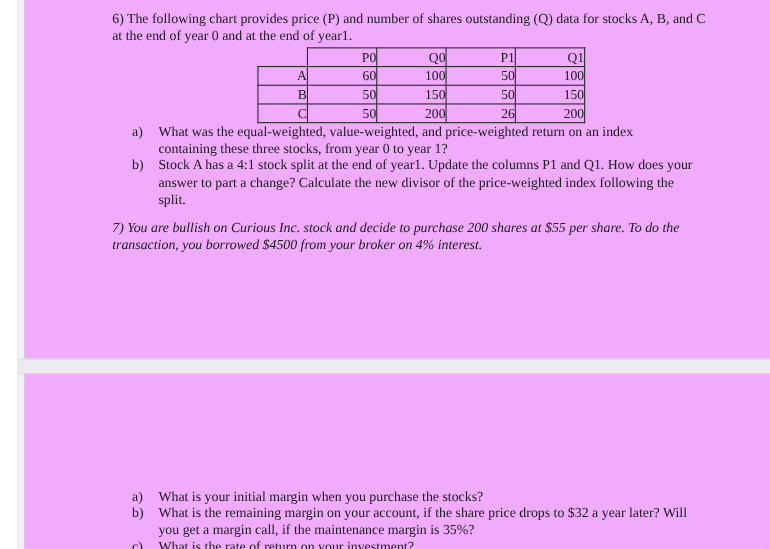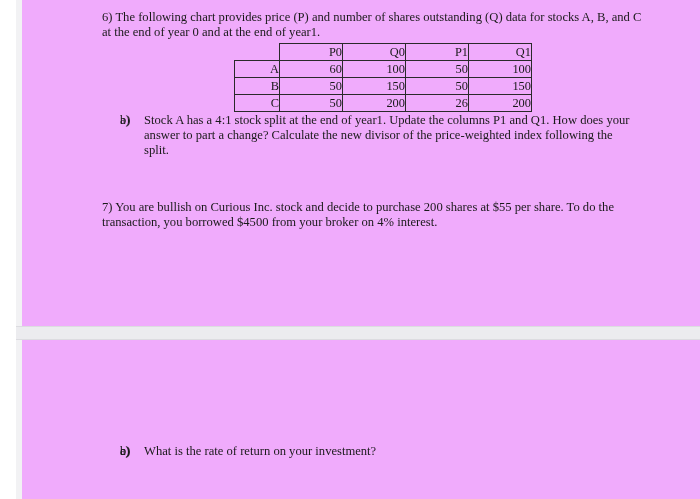--- a/index.html
+++ b/index.html
@@ -124,20 +124,21 @@
   }
   #q6-parts {
     left: 104px;
     top: 113px;
     width: 510px;
   }
   #q7-intro {
     left: 86px;
     top: 200px;
     width: 540px;
+    font-style: italic;
   }
   #q7-parts {
     left: 104px;
     top: 444px;
     width: 520px;
   }
 </style>
 </head>
 <body>
 
@@ -189,38 +190,41 @@
           <td>200</td>
           <td>26</td>
           <td>200</td>
         </tr>
       </tbody>
     </table>
 
     <ol class="sub-list" id="q6-parts">
       <li>
         <span class="marker">a)</span>
+        <span>What was the equal-weighted, value-weighted, and price-weighted return on an index containing these three stocks, from year 0 to year 1?</span>
       </li>
       <li>
         <span class="marker">b)</span>
         <span>Stock A has a 4:1 stock split at the end of year1. Update the columns P1 and Q1. How does your answer to part a change? Calculate the new divisor of the price-weighted index following the split.</span>
       </li>
     </ol>
 
     <div class="q-block" id="q7-intro">
       <span>7)</span>
       <span>You are bullish on Curious Inc. stock and decide to purchase 200 shares at $55 per share. To do the transaction, you borrowed $4500 from your broker on 4% interest.</span>
     </div>
 
     <ol class="sub-list" id="q7-parts">
       <li>
         <span class="marker">a)</span>
+        <span>What is your initial margin when you purchase the stocks?</span>
       </li>
       <li>
         <span class="marker">b)</span>
+        <span>What is the remaining margin on your account, if the share price drops to $32 a year later? Will you get a margin call, if the maintenance margin is 35%?</span>
       </li>
       <li>
         <span class="marker">c)</span>
         <span>What is the rate of return on your investment?</span>
       </li>
     </ol>
 
   </div>
 </div>
 

